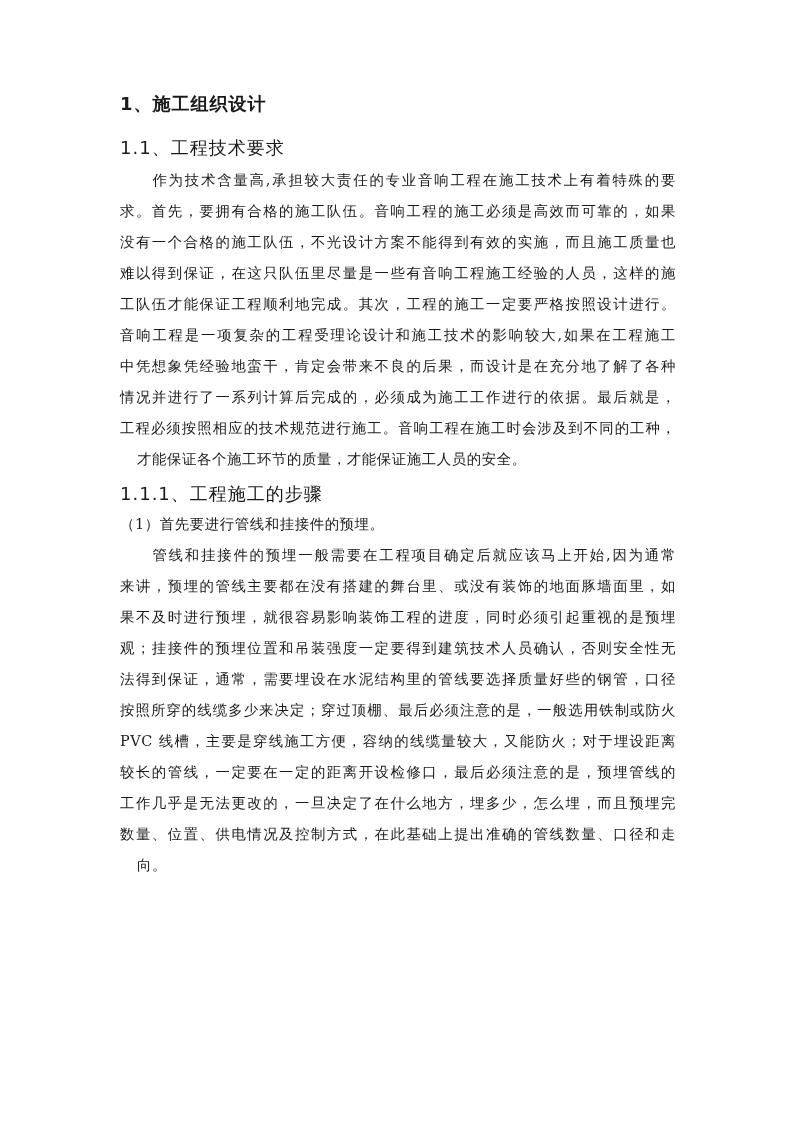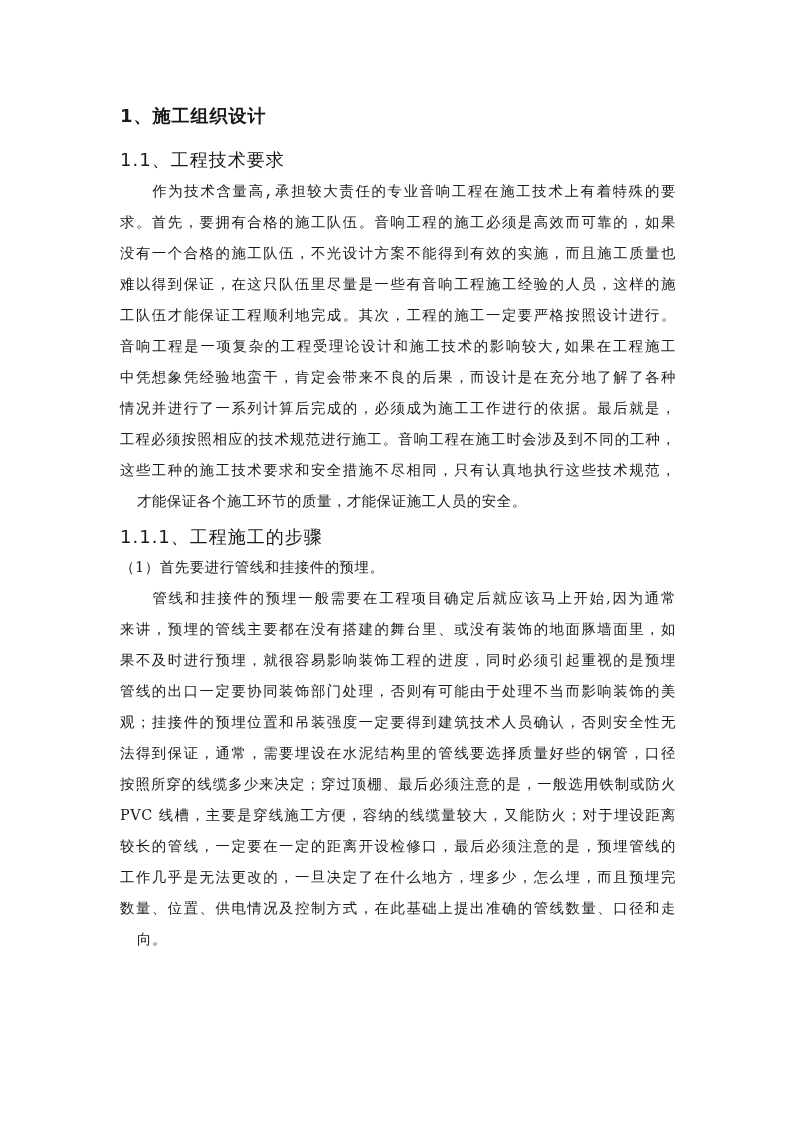--- a/index.html
+++ b/index.html
@@ -1,27 +1,27 @@
 <!DOCTYPE html>
 <html><head>
 <meta charset="utf-8">
 <style>
   html, body { margin: 0; padding: 0; background: #ffffff; }
   body { width: 794px; height: 1123px; position: relative; overflow: hidden;
          font-family: "DejaVu Serif", "Liberation Serif", serif; color: #1a1a1a; }
-  .page { position: absolute; left: 120px; top: 100px; width: 556px; }
+  .page { position: absolute; left: 120px; top: 88px; width: 556px; }
   .h1 { font-family: "DejaVu Sans", "Liberation Sans", sans-serif; font-weight: bold;
         font-size: 18px; line-height: 24px; margin: 4px 0 0 0; letter-spacing: 1px; }
   .h2 { font-family: "DejaVu Sans", "Liberation Sans", sans-serif; font-weight: normal;
         font-size: 18px; line-height: 24px; margin: 20px 0 4px 0; letter-spacing: 1px; }
   .h3 { font-family: "DejaVu Sans", "Liberation Sans", sans-serif; font-weight: normal;
         font-size: 18px; line-height: 24px; margin: 7px 0 0 0; letter-spacing: 1px; }
   .p { font-size: 14.4px; line-height: 31px; margin: 0; text-align: justify;
        text-justify: inter-character; letter-spacing: 0.6px; }
-  .p-first { margin-top: 5px; font-family: Liberation Mono, monospace; }
+  .p-first { margin-top: 5px; }
   .item { font-size: 14.4px; line-height: 31px; margin: 3px 0 0 0; letter-spacing: 0.6px; }
   .line { display: block; white-space: nowrap; text-align-last: justify; text-align: justify; }
   .line.last { text-align-last: left; margin-left: 17px; }
 </style>
 </head>
 <body>
 
 <div class="page">
   <div class="h1">1、施工组织设计</div>
   <div class="h2">1.1、工程技术要求</div>
@@ -29,33 +29,31 @@
   <div class="p p-first">
     <span class="line">　　作为技术含量高,承担较大责任的专业音响工程在施工技术上有着特殊的要</span>
     <span class="line">求。首先，要拥有合格的施工队伍。音响工程的施工必须是高效而可靠的，如果</span>
     <span class="line">没有一个合格的施工队伍，不光设计方案不能得到有效的实施，而且施工质量也</span>
     <span class="line">难以得到保证，在这只队伍里尽量是一些有音响工程施工经验的人员，这样的施</span>
     <span class="line">工队伍才能保证工程顺利地完成。其次，工程的施工一定要严格按照设计进行。</span>
     <span class="line">音响工程是一项复杂的工程受理论设计和施工技术的影响较大,如果在工程施工</span>
     <span class="line">中凭想象凭经验地蛮干，肯定会带来不良的后果，而设计是在充分地了解了各种</span>
     <span class="line">情况并进行了一系列计算后完成的，必须成为施工工作进行的依据。最后就是，</span>
     <span class="line">工程必须按照相应的技术规范进行施工。音响工程在施工时会涉及到不同的工种，</span>
-    <span class="line">这些工种的施工技术要求和安全措施不尽相同，只有认真地执行这些技术规范，</span>
     <span class="line last">才能保证各个施工环节的质量，才能保证施工人员的安全。</span>
   </div>
 
   <div class="h3">1.1.1、工程施工的步骤</div>
 
   <div class="item">（1）首先要进行管线和挂接件的预埋。</div>
 
   <div class="p">
     <span class="line">　　管线和挂接件的预埋一般需要在工程项目确定后就应该马上开始,因为通常</span>
     <span class="line">来讲，预埋的管线主要都在没有搭建的舞台里、或没有装饰的地面豚墙面里，如</span>
     <span class="line">果不及时进行预埋，就很容易影响装饰工程的进度，同时必须引起重视的是预埋</span>
-    <span class="line">管线的出口一定要协同装饰部门处理，否则有可能由于处理不当而影响装饰的美</span>
     <span class="line">观；挂接件的预埋位置和吊装强度一定要得到建筑技术人员确认，否则安全性无</span>
     <span class="line">法得到保证，通常，需要埋设在水泥结构里的管线要选择质量好些的钢管，口径</span>
     <span class="line">按照所穿的线缆多少来决定；穿过顶棚、最后必须注意的是，一般选用铁制或防火</span>
     <span class="line">PVC 线槽，主要是穿线施工方便，容纳的线缆量较大，又能防火；对于埋设距离</span>
     <span class="line">较长的管线，一定要在一定的距离开设检修口，最后必须注意的是，预埋管线的</span>
     <span class="line">工作几乎是无法更改的，一旦决定了在什么地方，埋多少，怎么埋，而且预埋完</span>
     <span class="line">数量、位置、供电情况及控制方式，在此基础上提出准确的管线数量、口径和走</span>
     <span class="line last">向。</span>
   </div>
 </div>

